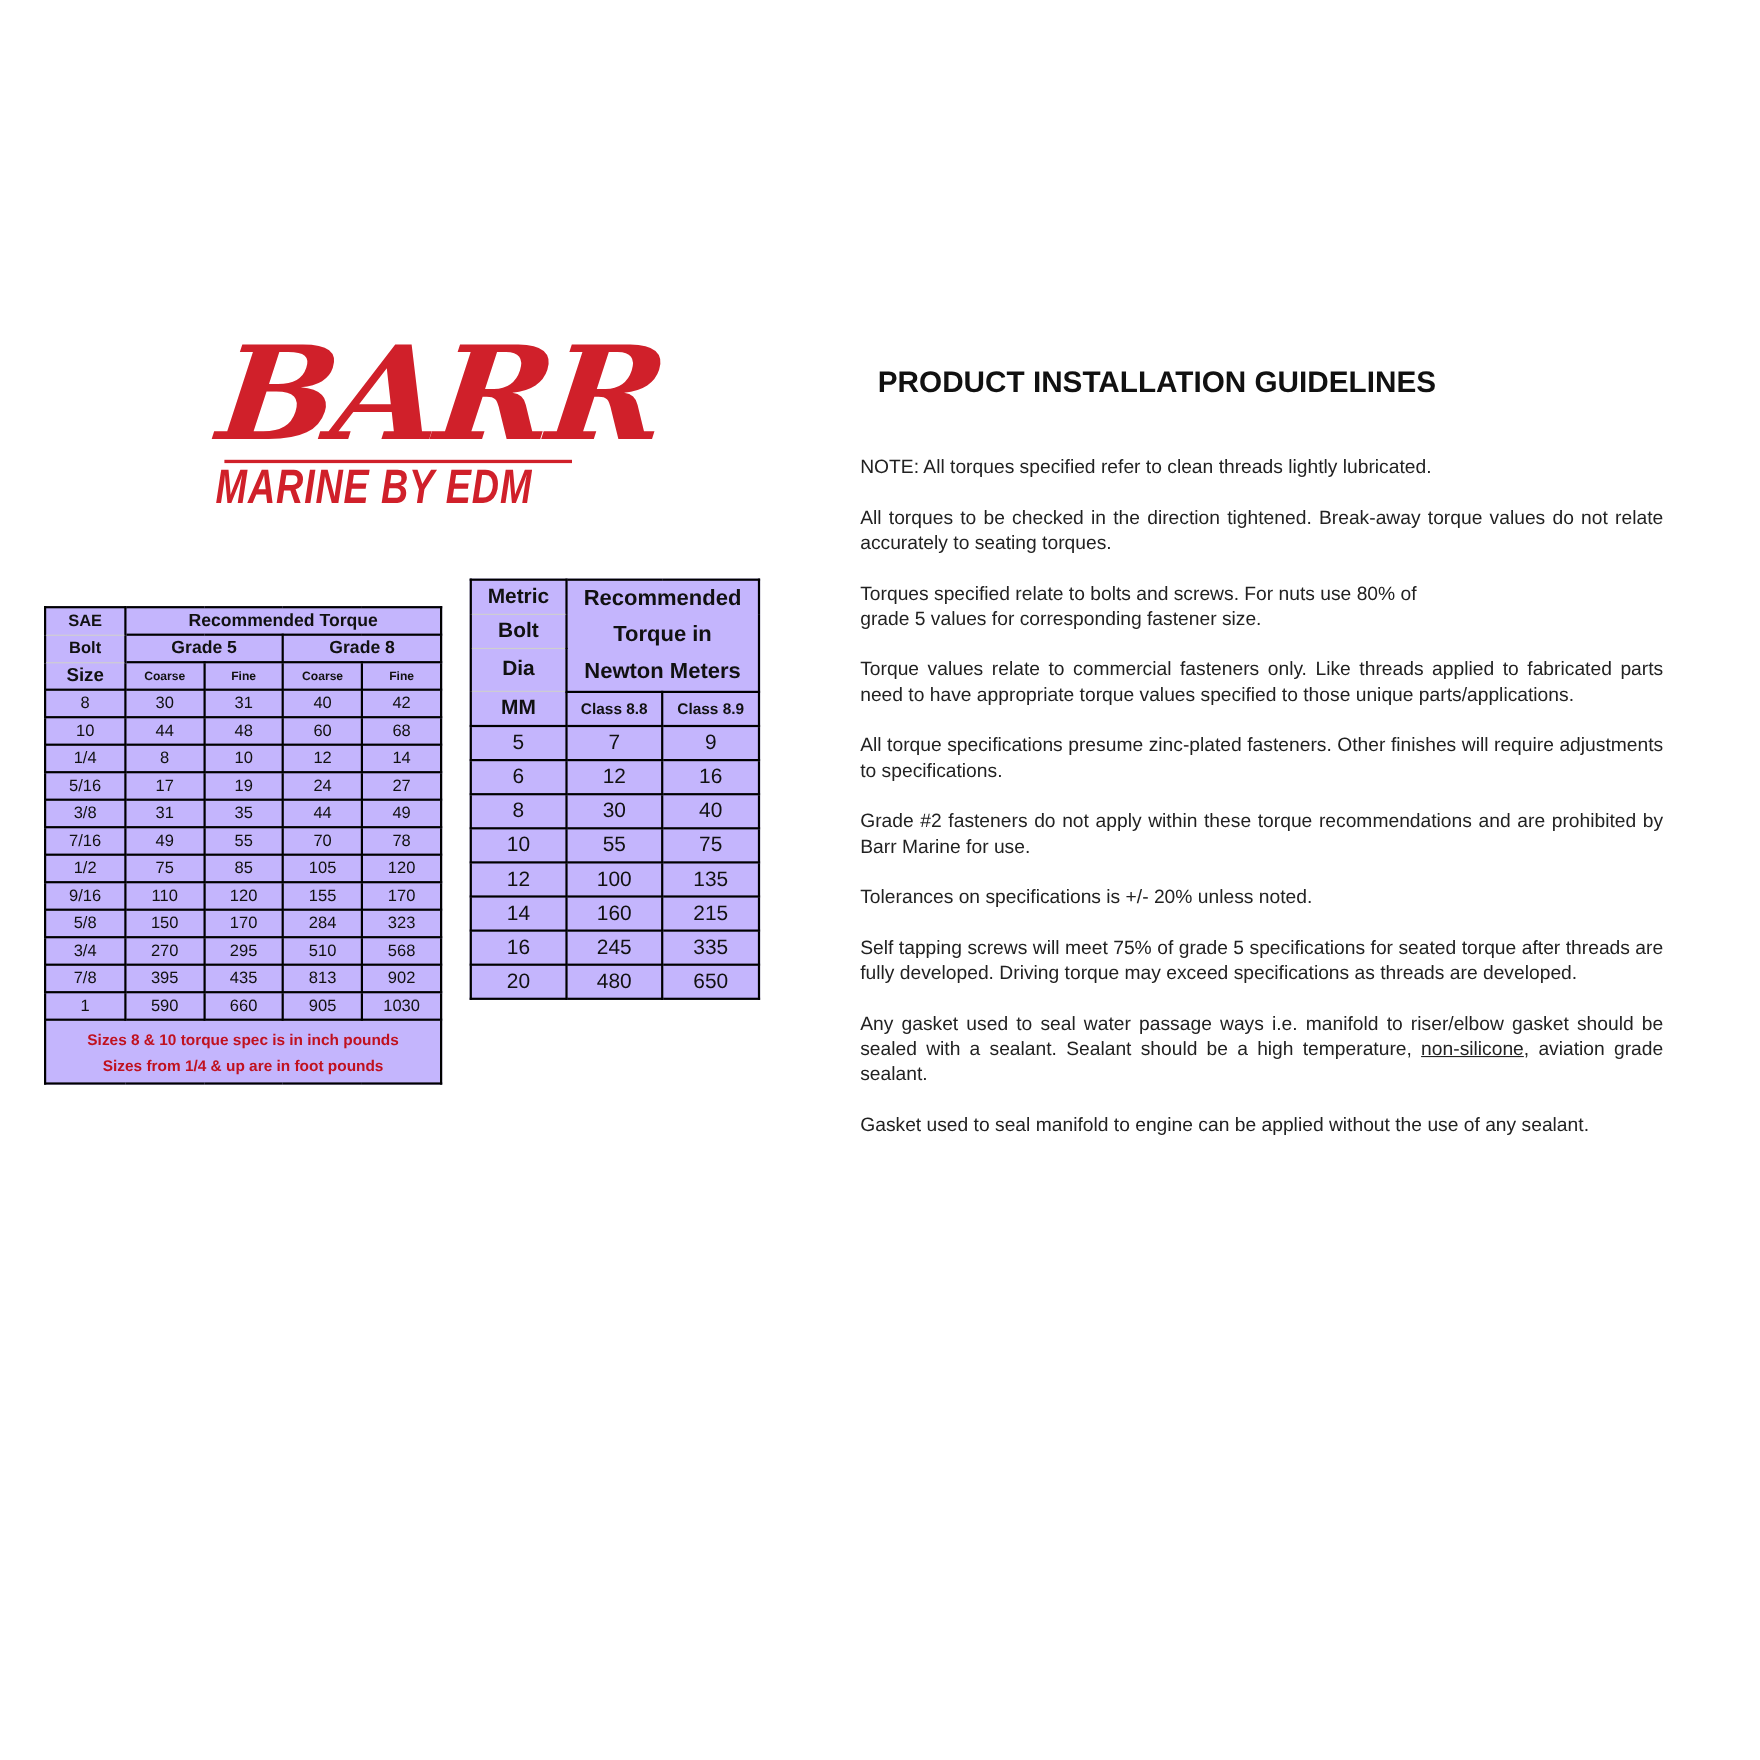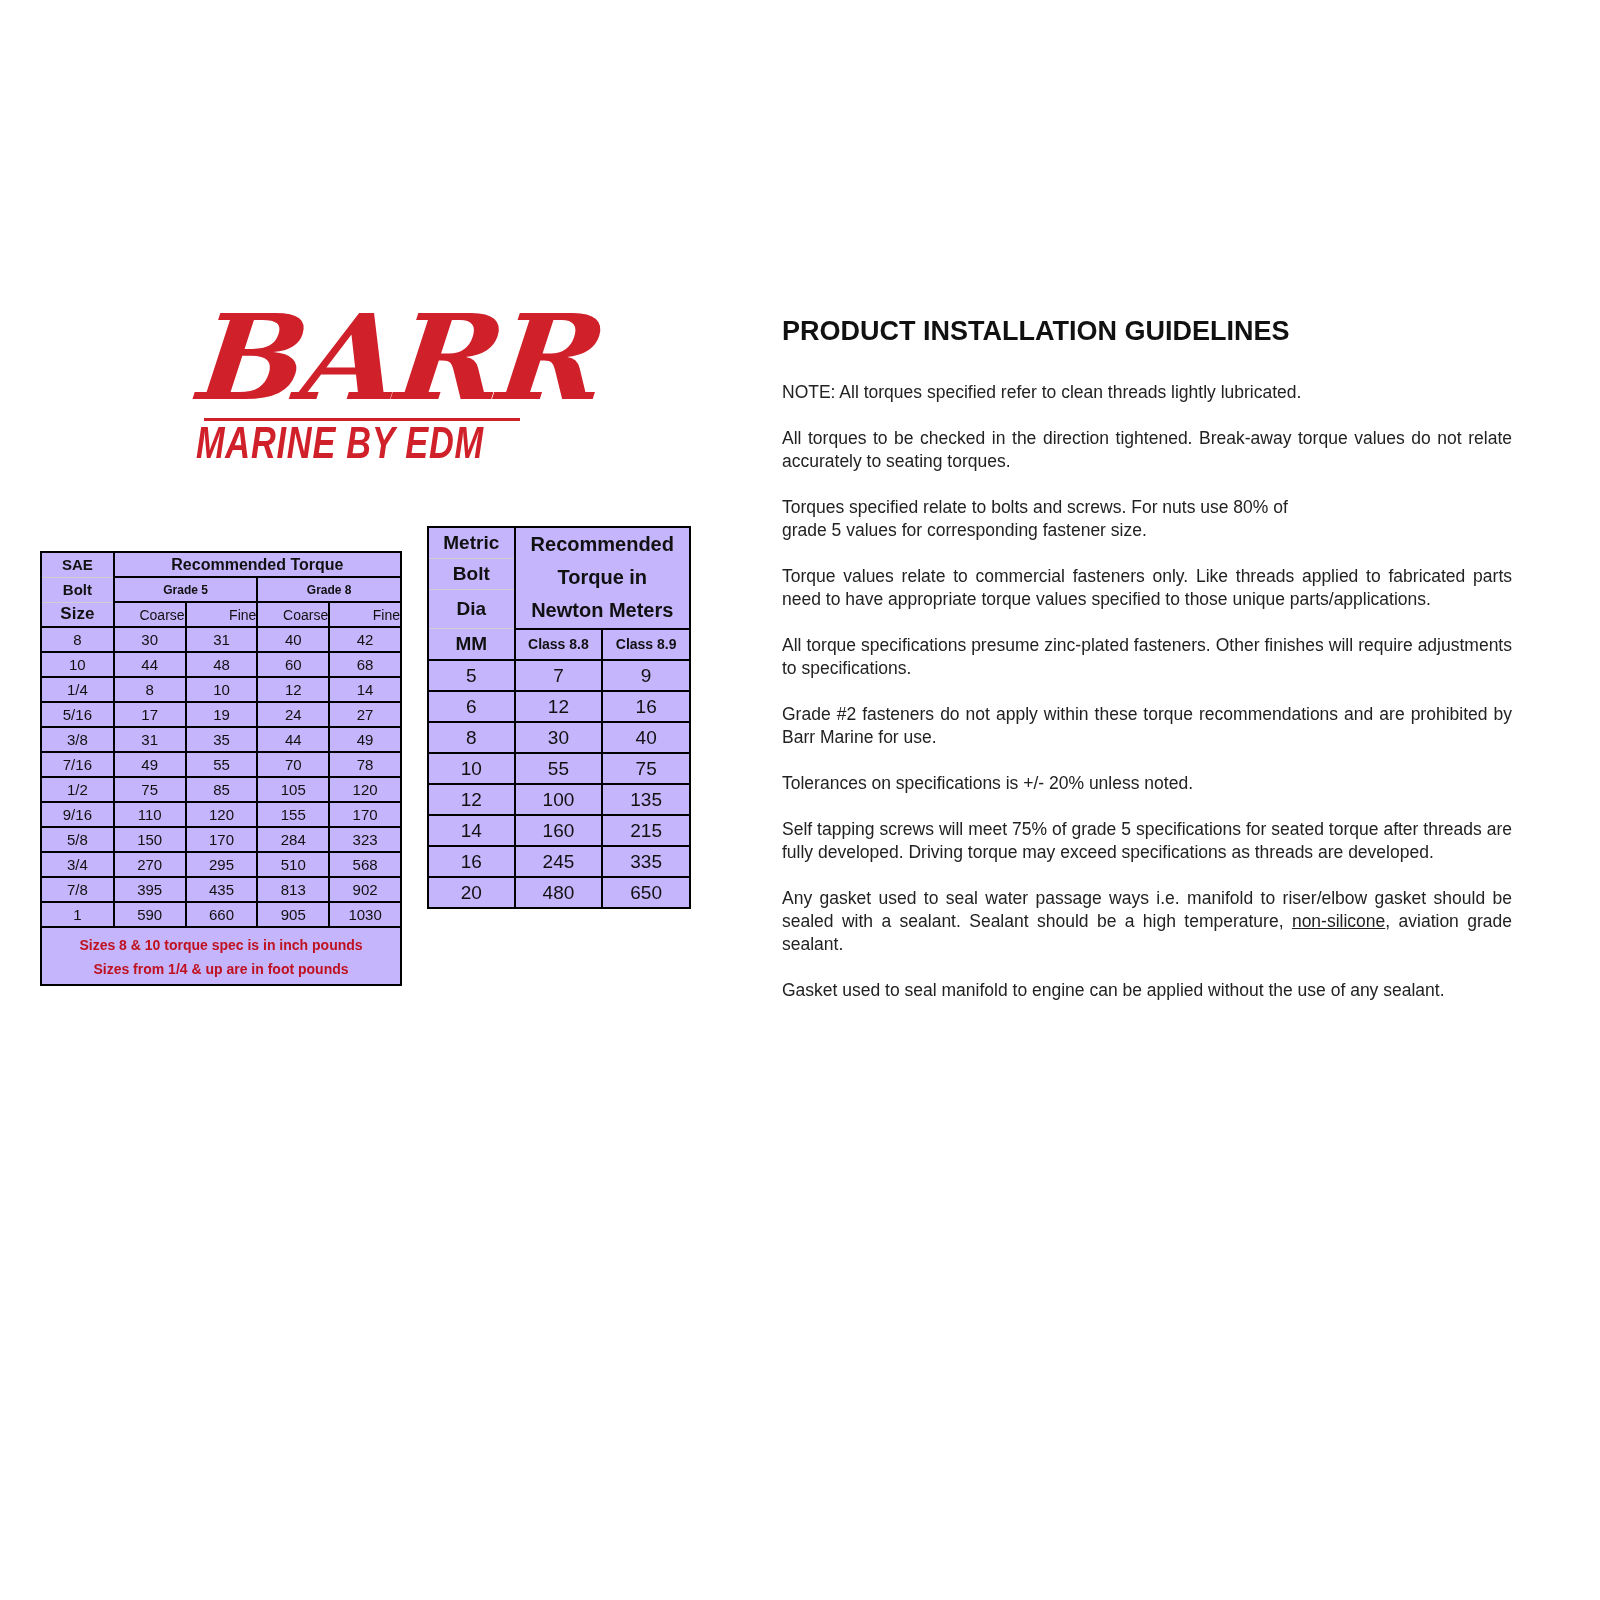--- a/index.html
+++ b/index.html
@@ -23,38 +23,38 @@
   table.tq td { border: 2px solid #000; text-align: center; padding: 0; color: #111;
     font-family: "Liberation Sans", sans-serif; }
   table.tq td.thin-b { border-bottom: 1px solid #cfcfcf; }
   table.tq td.thin-t { border-top: 1px solid #3b82f6; }
 
   
   #sae { left: 40px; top: 551px; width: 362px; }
   #sae td { font-size: 15px; height: 23px; }
   #sae td.h-left { font-weight: bold; font-size: 15px; }
   #sae td.h-main { font-weight: bold; font-size: 16px; }
-  #sae td.h-grade { font-weight: bold; font-size: 12px; }
-  #sae td.h-sub { font-weight: normal; font-size: 14px; text-align: right; }
+  #sae td.h-grade { font-weight: bold; font-size: 16px; }
+  #sae td.h-sub { font-weight: bold; font-size: 11px; }
   #sae td.note { color: #c0111f; font-weight: bold; font-size: 14px; line-height: 24px;
     height: 54px; padding-top: 2px; }
   #sae col.c0 { width: 73px; } #sae col.c1 { width: 72px; } #sae col.c2 { width: 72px; }
   #sae col.c3 { width: 72px; } #sae col.c4 { width: 72px; }
 
   
   #metric { left: 427px; top: 526px; width: 264px; }
   #metric td { font-size: 19px; height: 29px; }
   #metric td.h-left { font-weight: bold; font-size: 19px; height: 30px; }
   #metric td.h-main { font-weight: bold; font-size: 20px; line-height: 33px; }
   #metric td.h-sub { font-weight: bold; font-size: 14px; }
   #metric col.m0 { width: 89px; } #metric col.m1 { width: 89px; } #metric col.m2 { width: 89px; }
 
   
   .guide { position: absolute; left: 782px; top: 314px; width: 730px; }
-  .guide h1 { margin: 0; font-size: 27px; font-weight: bold; line-height: 34px; color: #111; }
+  .guide h1 { margin: 16px; font-size: 27px; font-weight: bold; line-height: 34px; color: #111; }
   .guide p { margin: 0; font-size: 17.5px; line-height: 23px; color: #222; text-align: justify; }
   .guide p.left { text-align: left; } .gap2 { height: 23px; }
   .guide .section-title { color: #b0141d; font-weight: bold; font-size: 18px; line-height: 23px; }
   .u { text-decoration: underline; }
 </style>
 </head>
 <body>
 
 <div class="logo">
   <div class="logo-barr">BARR</div>

